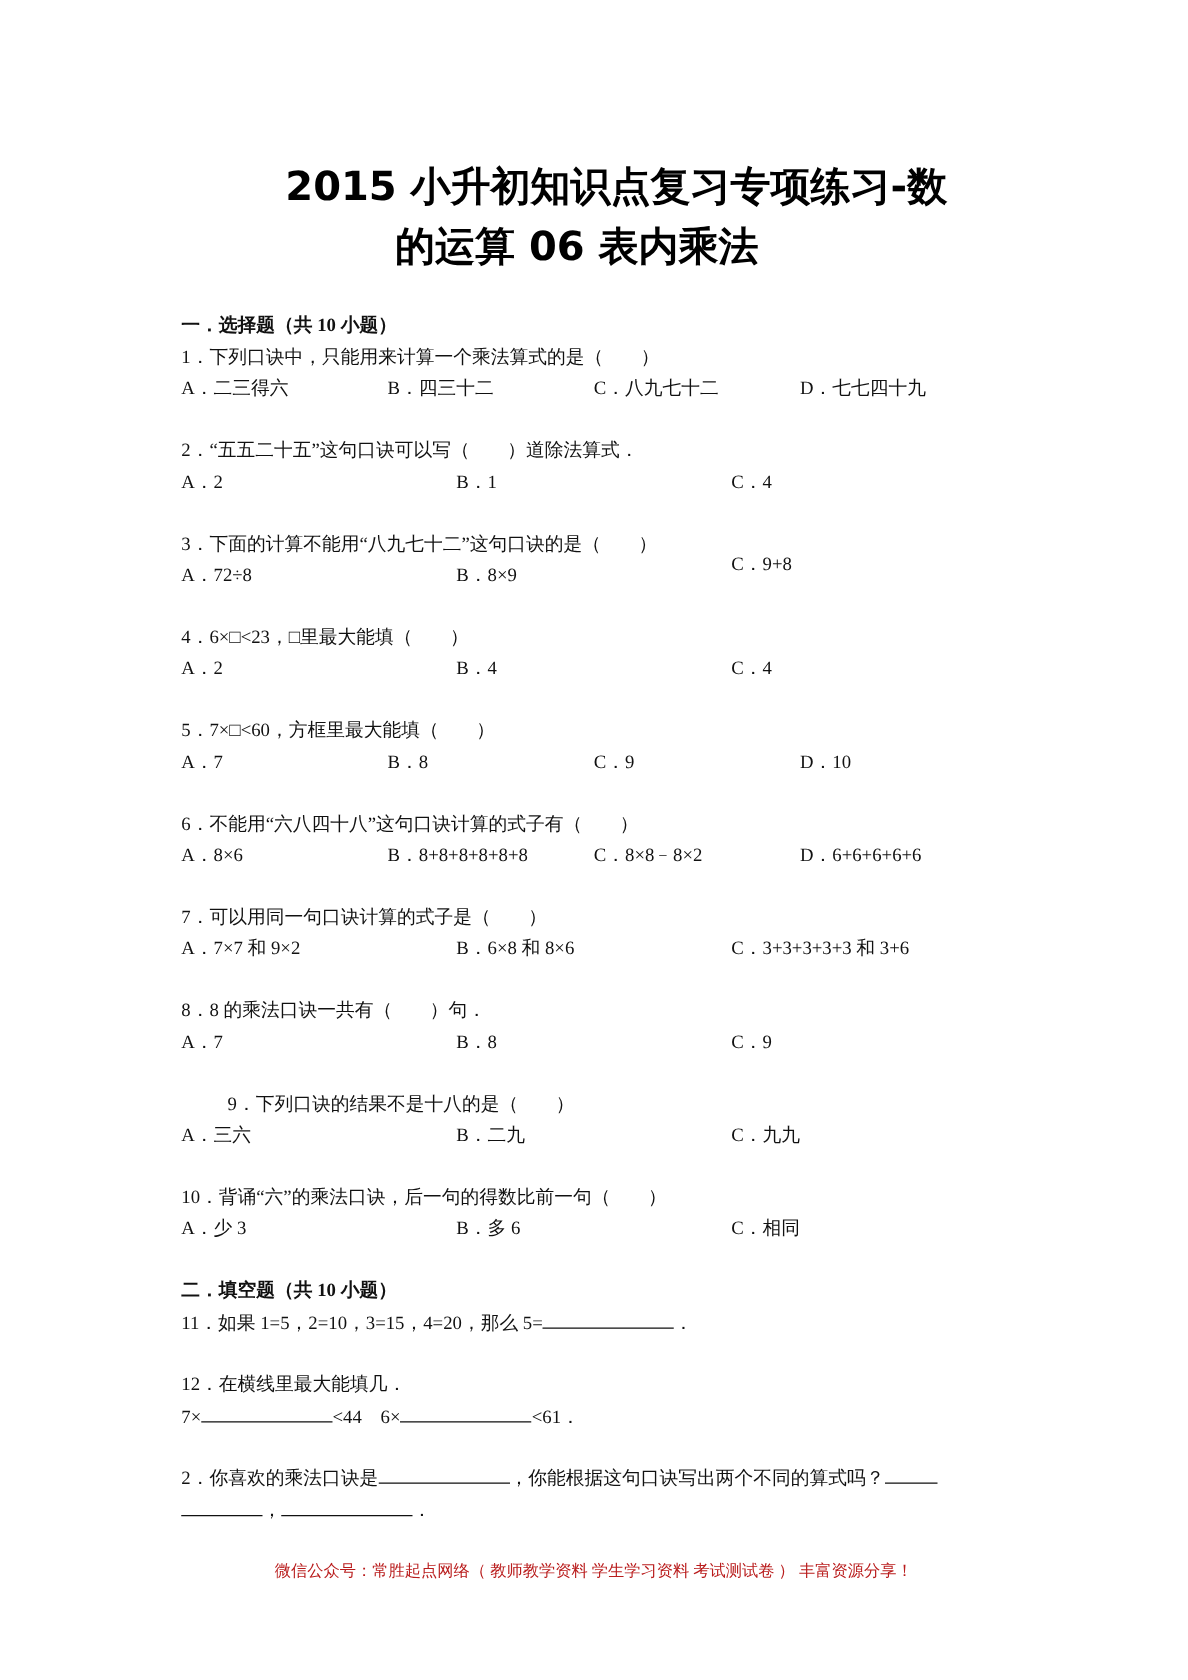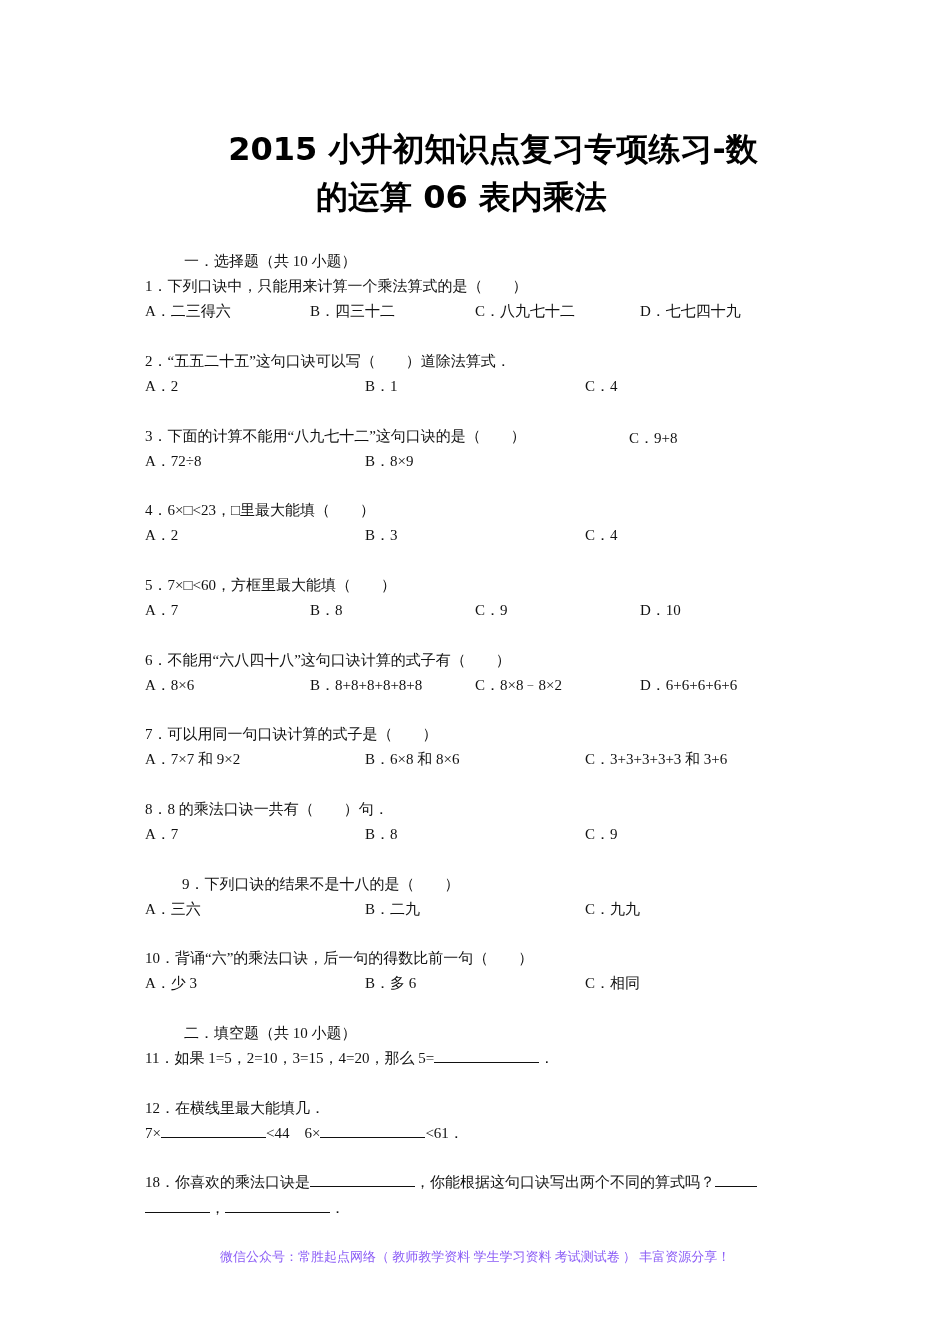--- a/index.html
+++ b/index.html
@@ -12,26 +12,26 @@
       position: absolute; left: 0; width: 950px; text-align: center;
       font-family: "DejaVu Sans", "Liberation Sans", sans-serif;
       font-weight: bold; font-size: 32px; line-height: 44px; color: #000;
     }
     .title.l1 { top: 127px; left: 18px; }
     .t2wrap { position:absolute; top:175px; left:316px; }
     .line {
       position: absolute; left: 145px; font-size: 15px; line-height: 20px;
       white-space: nowrap;
     }
-    .sec { font-weight: normal; margin-left: 39px; }
+    .sec { font-weight: bold; }
     .opt { position: absolute; font-size: 15px; line-height: 20px; white-space: nowrap; }
     .blank { display: inline-block; border-bottom: 1px solid #111; height: 14px; vertical-align: baseline; }
     .footer {
       position: absolute; top: 1248px; left: 0; width: 950px; text-align: center;
-      font-size: 13px; color: #8b5cf6;
+      font-size: 13px; color: #b91c1c;
     }
   </style>
 </head>
 <body>
 
 <div>
 
   <div class="title l1">2015 小升初知识点复习专项练习-数</div>
   <div class="t2wrap title" style="width:auto;text-align:left;">的运算 06 表内乘法</div>
 
@@ -44,25 +44,25 @@
   <div class="opt" style="top:301px;left:640px;">D．七七四十九</div>
 
   <div class="line" style="top:351px;text-align:right;">2．“五五二十五”这句口诀可以写（　　）道除法算式．</div>
   <div class="opt" style="top:376px;left:145px;">A．2</div>
   <div class="opt" style="top:376px;left:365px;">B．1</div>
   <div class="opt" style="top:376px;left:585px;">C．4</div>
 
   <div class="line" style="top:426px;">3．下面的计算不能用“八九七十二”这句口诀的是（　　）</div>
   <div class="opt" style="top:451px;left:145px;">A．72÷8</div>
   <div class="opt" style="top:451px;left:365px;">B．8×9</div>
-  <div class="opt" style="top:428px;left:585px;margin-left:44px;">C．9+8</div>
+  <div class="opt" style="top:442px;left:585px;">C．9+8</div>
 
   <div class="line" style="top:500px;">4．6×□&lt;23，□里最大能填（　　）</div>
   <div class="opt" style="top:525px;left:145px;">A．2</div>
-  <div class="opt" style="top:525px;left:365px;">B．3</div>
+  <div class="opt" style="top:525px;left:365px;">B．4</div>
   <div class="opt" style="top:525px;left:585px;">C．4</div>
 
   <div class="line" style="top:575px;">5．7×□&lt;60，方框里最大能填（　　）</div>
   <div class="opt" style="top:600px;left:145px;">A．7</div>
   <div class="opt" style="top:600px;left:310px;">B．8</div>
   <div class="opt" style="top:600px;left:475px;">C．9</div>
   <div class="opt" style="top:600px;left:640px;">D．10</div>
 
   <div class="line" style="top:650px;">6．不能用“六八四十八”这句口诀计算的式子有（　　）</div>
   <div class="opt" style="top:675px;left:145px;">A．8×6</div>
@@ -95,20 +95,20 @@
   <div class="line" style="top:1048px;">
     <span>11．如果 1=5，2=10，3=15，4=20，那么 5=</span><span class="blank" style="width:105px;"></span><span>．</span>
   </div>
 
   <div class="line" style="top:1098px;">12．在横线里最大能填几．</div>
   <div class="line" style="top:1123px;">
     <span>7×</span><span class="blank" style="width:105px;"></span><span>&lt;44　6×</span><span class="blank" style="width:105px;"></span><span>&lt;61．</span>
   </div>
 
   <div class="line" style="top:1172px;">
-    <span>18．你喜欢的乘法口诀是</span><span class="blank" style="width:105px;"></span><span>，你能根据这句口诀写出两个不同的算式吗？</span><span class="blank" style="width:42px;"></span>
+    <span>2．你喜欢的乘法口诀是</span><span class="blank" style="width:105px;"></span><span>，你能根据这句口诀写出两个不同的算式吗？</span><span class="blank" style="width:42px;"></span>
   </div>
   <div class="line" style="top:1198px;">
     <span class="blank" style="width:65px;"></span><span>，</span><span class="blank" style="width:105px;"></span><span>．</span>
   </div>
 
   <div class="footer">微信公众号：常胜起点网络（ 教师教学资料 学生学习资料 考试测试卷 ） 丰富资源分享！</div>
 </div>
 
 </body></html>

